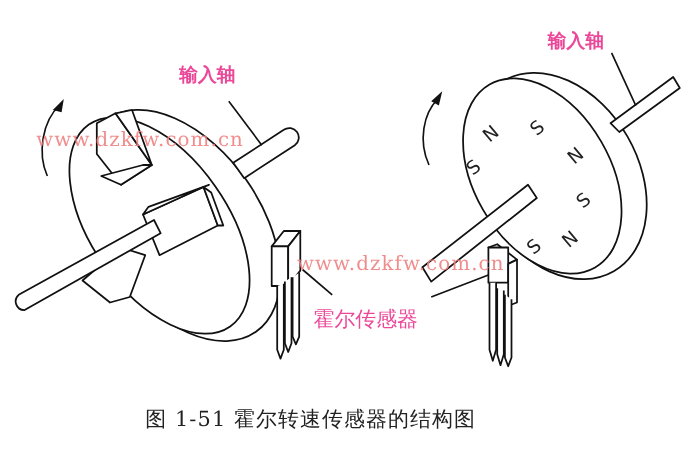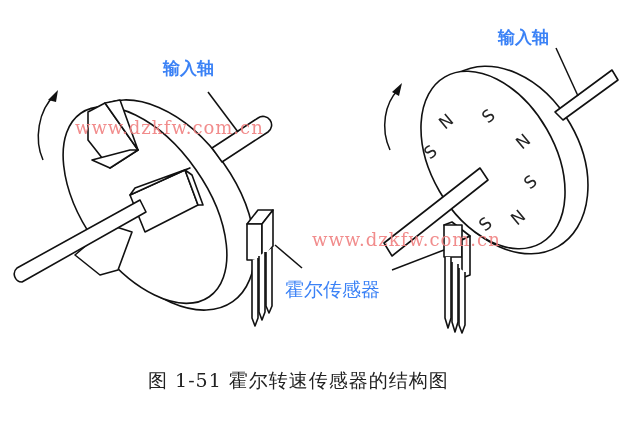--- a/index.html
+++ b/index.html
@@ -1,22 +1,22 @@
 <!DOCTYPE html>
 <html><head>
 <meta charset="utf-8">
 <style>
   html, body { margin: 0; padding: 0; background: #ffffff; }
   body { width: 624px; height: 423px; position: relative; overflow: hidden; font-family: "DejaVu Sans", sans-serif; }
   .canvas { position: absolute; left: 0; top: 0; width: 624px; height: 423px; }
-  .label { position: absolute; color: #3b82f6; white-space: nowrap; }
+  .label { position: absolute; color: #ec4899; white-space: nowrap; }
   .label-bold { font-weight: bold; font-size: 17px; }
   .label-sensor { font-size: 19px; font-family: Liberation Mono, monospace; }
-  .caption { position: absolute; left: 148px; top: 368px; font-size: 19px; color: #222; font-family: "DejaVu Serif", serif; letter-spacing: 1px; }
-  .watermark { position: absolute; color: #f08080; font-family: "DejaVu Serif", serif; font-size: 18px; letter-spacing: 1px; opacity: 0.9; white-space: nowrap; margin-left: 42px; }
+  .caption { position: absolute; left: 132px; top: 368px; font-size: 19px; color: #222; font-family: "DejaVu Serif", serif; letter-spacing: 1px; }
+  .watermark { position: absolute; color: #f08080; font-family: "DejaVu Serif", serif; font-size: 18px; letter-spacing: 1px; opacity: 0.9; white-space: nowrap; }
   svg .ln { fill: #fff; stroke: #111; stroke-width: 1.6; stroke-linejoin: round; }
   svg .nf { fill: none; stroke: #111; stroke-width: 1.5; }
   svg .pole { font-family: "DejaVu Sans", sans-serif; font-size: 17px; fill: #222; }
 </style>
 </head>
 <body>
 
 <div class="canvas">
   <svg width="624" height="423" viewBox="0 0 624 423">
 

